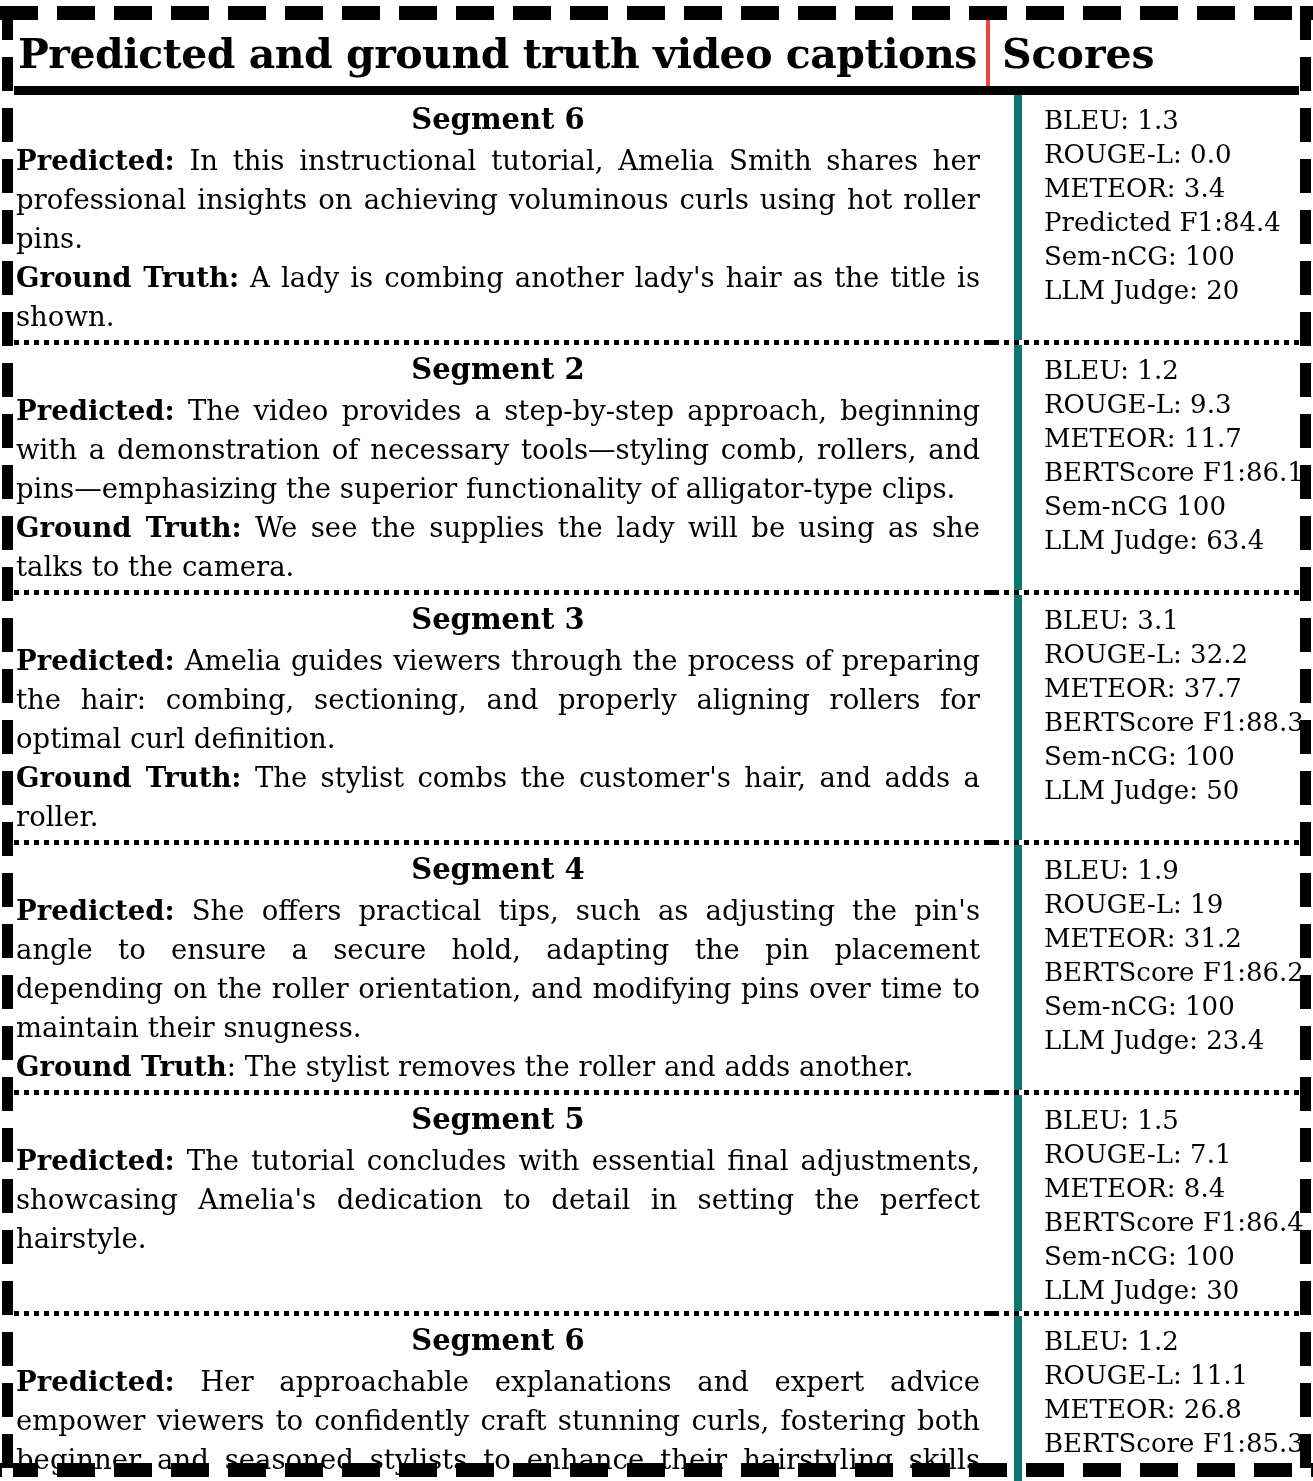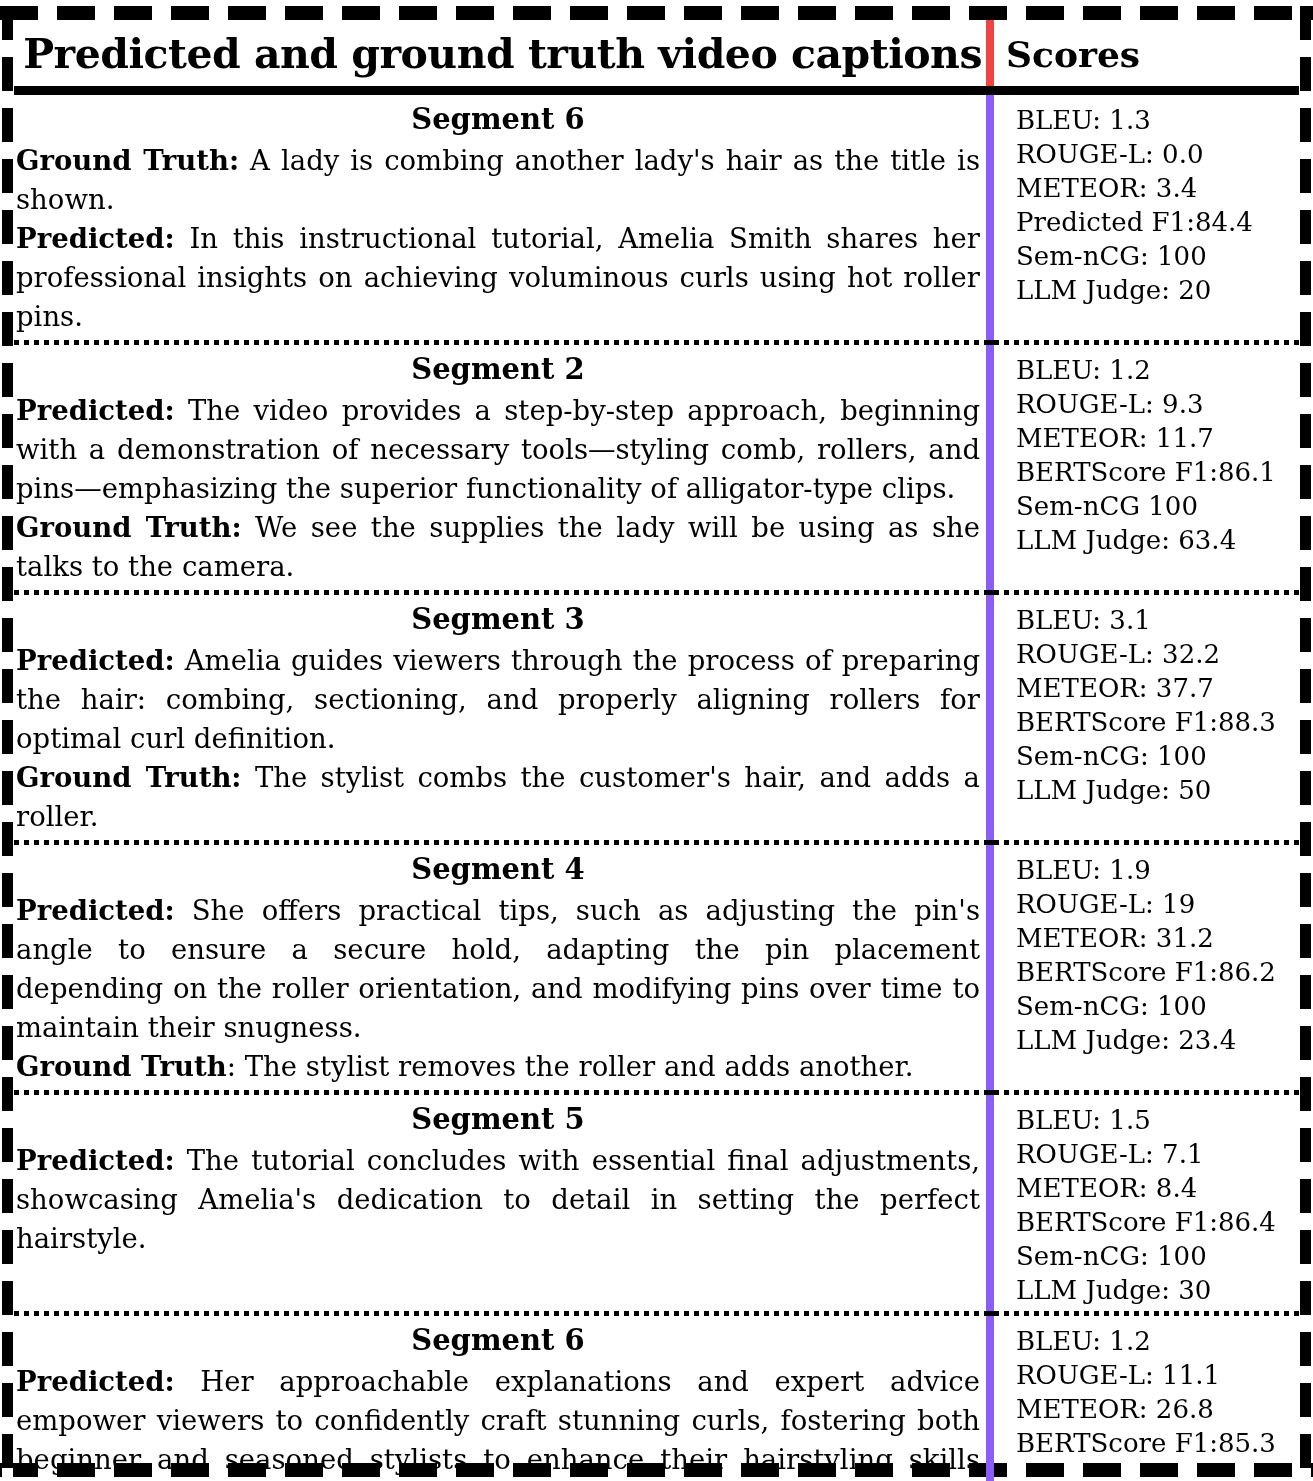--- a/index.html
+++ b/index.html
@@ -27,29 +27,29 @@
     position: absolute;
     top: 20px; left: 14px; right: 14px; bottom: 18px;
     display: grid;
     grid-template-columns: 1fr 313px;
     align-content: start;
   }
   .hdr-cap {
     font-weight: bold;
     font-size: 41px;
     line-height: 56px;
-    text-align: right;
+    text-align: left;
     padding: 6px 4px 4px 4px;
     letter-spacing: -0.5px;
   }
   .hdr-scores {
     font-weight: bold;
-    font-size: 36px;
+    font-size: 41px;
     line-height: 56px;
-    border-left: 8px solid #ef4444;
+    border-left: 4px solid #ef4444;
     padding: 6px 4px 4px 12px;
   }
   .header-rule { grid-column: 1 / -1; height: 9px; background: #000; }
 
   .cap-cell {
     padding: 2px 6px 4px 2px;
     font-size: 27.5px;
     line-height: 39px;
     text-align: justify;
   }
@@ -57,24 +57,25 @@
     text-align: center;
     font-weight: bold;
     font-size: 29px;
     line-height: 44px;
     text-align-last: center;
   }
   .cap-cell p { margin: 0; }
   .lbl { font-weight: bold; }
 
   .score-cell {
-    border-left: 8px solid #8b5cf6;
+    border-left: 8px solid #0f766e;
     padding: 8px 2px 4px 22px;
     font-size: 26px;
     line-height: 34px;
+    margin-left: 28px;
   }
   .score-line { white-space: nowrap; }
 
   .row-sep {
     grid-column: 1 / -1;
     height: 5px;
     background: repeating-linear-gradient(to right, #000 0 5px, #fff 5px 10px);
     position: relative;
   }
   
@@ -94,22 +95,22 @@
   <div class="edge edge-left"></div>
   <div class="edge edge-right"></div>
 
   <div class="grid">
     <div class="hdr-cap">Predicted and ground truth video captions</div>
     <div class="hdr-scores">Scores</div>
     <div class="header-rule"></div>
 
   <div class="cap-cell">
     <div class="seg-title">Segment 6</div>
+    <p><b class="lbl">Predicted:</b><span> In this instructional tutorial, Amelia Smith shares her professional insights on achieving voluminous curls using hot roller pins.</span></p>
     <p><b class="lbl">Ground Truth:</b><span> A lady is combing another lady's hair as the title is shown.</span></p>
-    <p><b class="lbl">Predicted:</b><span> In this instructional tutorial, Amelia Smith shares her professional insights on achieving voluminous curls using hot roller pins.</span></p>
   </div>
   <div class="score-cell">
         <div class="score-line">BLEU: 1.3</div>
         <div class="score-line">ROUGE-L: 0.0</div>
         <div class="score-line">METEOR: 3.4</div>
         <div class="score-line">Predicted F1:84.4</div>
         <div class="score-line">Sem-nCG: 100</div>
         <div class="score-line">LLM Judge: 20</div>
       </div>
 <div class="row-sep"></div>

